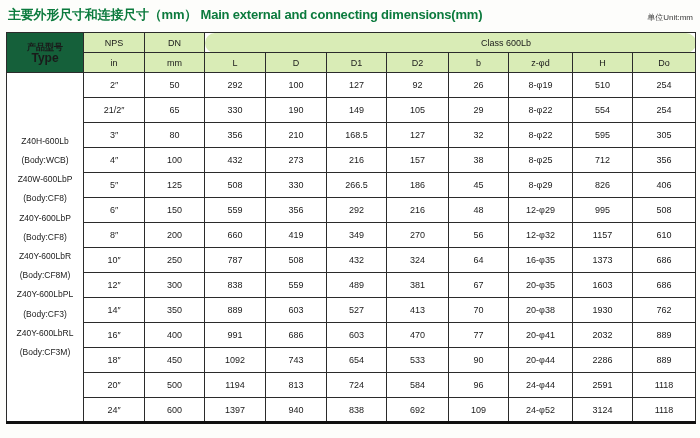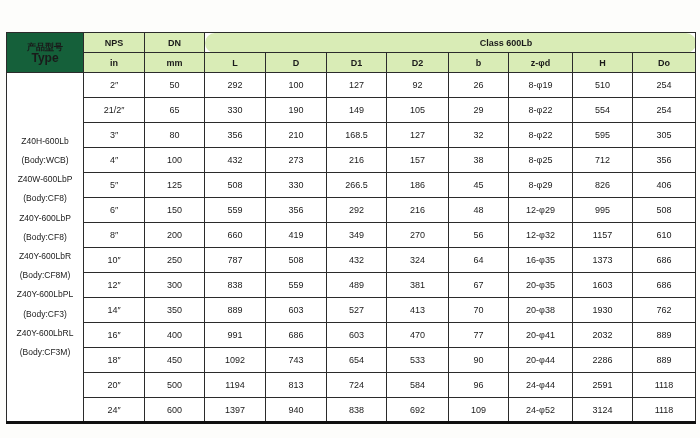--- a/index.html
+++ b/index.html
@@ -39,21 +39,21 @@
   table.dims th, table.dims td{
     border:1px solid var(--grid);
     text-align:center;vertical-align:middle;
     font-size:9px;color:var(--ink);
     overflow:hidden;white-space:nowrap;
   }
   thead tr{height:20px;}
   tbody tr{height:25px;}
   thead th{
     background:var(--light-green);
-    font-weight:700;
+    font-weight:400;
   }
   th.type-head{
     background:var(--dark-green);
     color:#fff;font-weight:700;
     line-height:11px;font-size:9px;
   }
   th.type-head .type-en{font-size:12px;font-weight:700;}
   th.class-head{
     text-align:left;padding-left:112px;border-radius:10px;
   }
@@ -62,20 +62,27 @@
     display:flex;flex-direction:column;justify-content:center;align-items:center;
     height:100%;line-height:19.2px;font-size:8.5px;color:var(--ink);
   }
   tbody td{background:#fff;font-size:9px;}
 </style>
 </head>
 <body>
 
 <div class="page">
 
+  <div class="titlebar">
+    <div class="page-title">
+      <span>主要外形尺寸和连接尺寸（mm）</span>
+      <span>Main external and connecting dimensions(mm)</span>
+    </div>
+    <div class="unit-note">单位Unit:mm</div>
+  </div>
 
   <table class="dims">
     <colgroup>
       <col style="width:77px">
         <col style="width:61px">
         <col style="width:60px">
       <col style="width:61px">
         <col style="width:61px">
         <col style="width:60px">
       <col style="width:62px">

